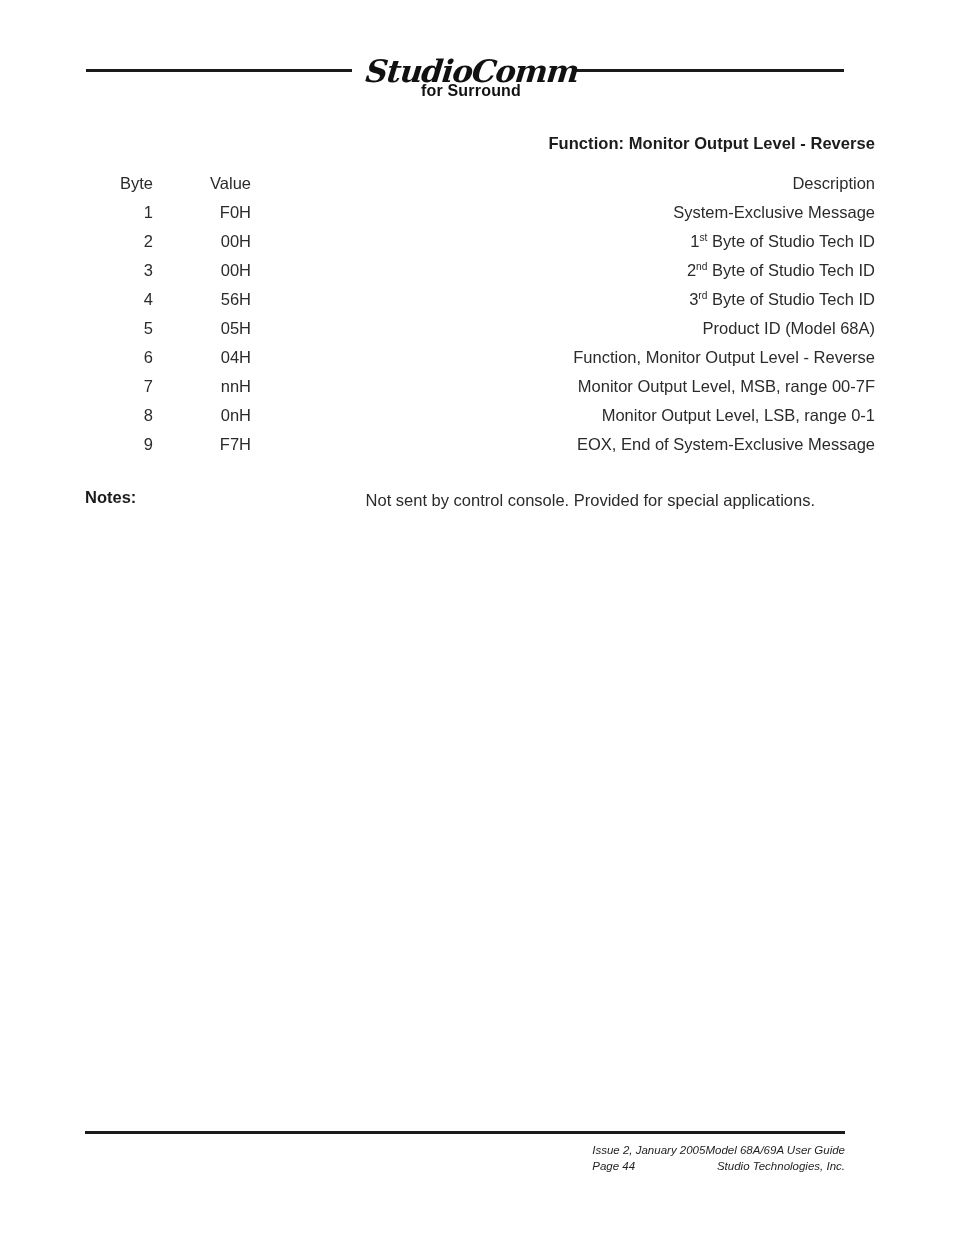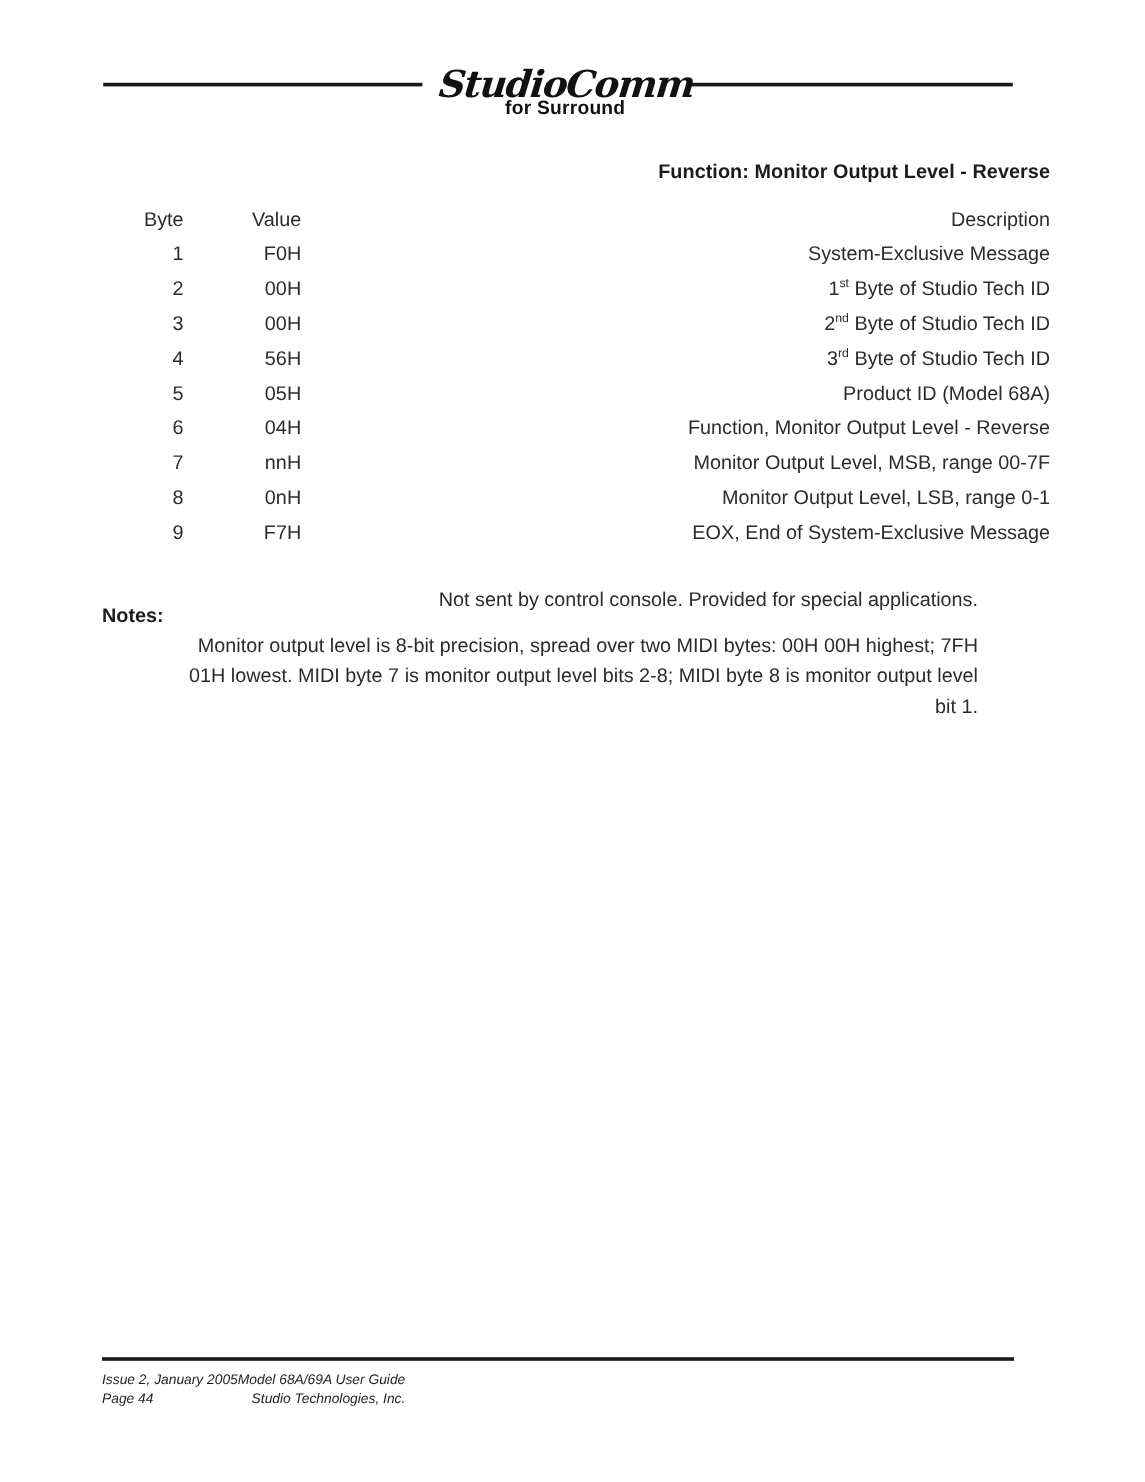--- a/index.html
+++ b/index.html
@@ -100,21 +100,21 @@
   }
 
   
   .notes {
     margin-top: 29px;
     position: relative;
   }
   .notes-label {
     position: absolute;
     left: 0;
-    top: 16px;
+    top: 0;
     font-size: 16.5px;
     font-weight: 700;
     color: #1c1c1c;
   }
   .notes-body {
     margin-left: 70px;
   }
   .note-p {
     font-size: 16.5px;
     line-height: 25.5px;
@@ -131,21 +131,21 @@
     top: 1131px;
     width: 760px;
   }
   .footer-rule {
     height: 3px;
     background: #1a1a1a;
     width: 100%;
   }
   .footer-cols {
     display: flex;
-    justify-content: flex-start;
+    justify-content: flex-end;
     margin-top: 8px;
   }
   .footer-left, .footer-right {
     font-size: 11.5px;
     font-style: italic;
     line-height: 16px;
     color: #1f1f1f;
   }
   .footer-right { text-align: right; }
   .footer-line { display: block; }
@@ -220,21 +220,20 @@
           <td class="col-value">F7H</td>
           <td class="col-desc">EOX, End of System-Exclusive Message</td>
         </tr>
       </tbody>
   </table>
 
   <div class="notes">
     <span class="notes-label">Notes:</span>
     <div class="notes-body" id="notes-body">
         <p class="note-p">Not sent by control console. Provided for special applications.</p>
-        <p class="note-p">Monitor output level is 8-bit precision, spread over two MIDI bytes: 00H 00H highest; 7FH 01H lowest. MIDI byte 7 is monitor output level bits 2-8; MIDI byte 8 is monitor output level bit 1.</p>
       </div>
   </div>
 
 </div>
 
 <div class="page-footer">
   <div class="footer-rule"></div>
   <div class="footer-cols">
     <div class="footer-left">
       <span class="footer-line">Issue 2, January 2005</span>

